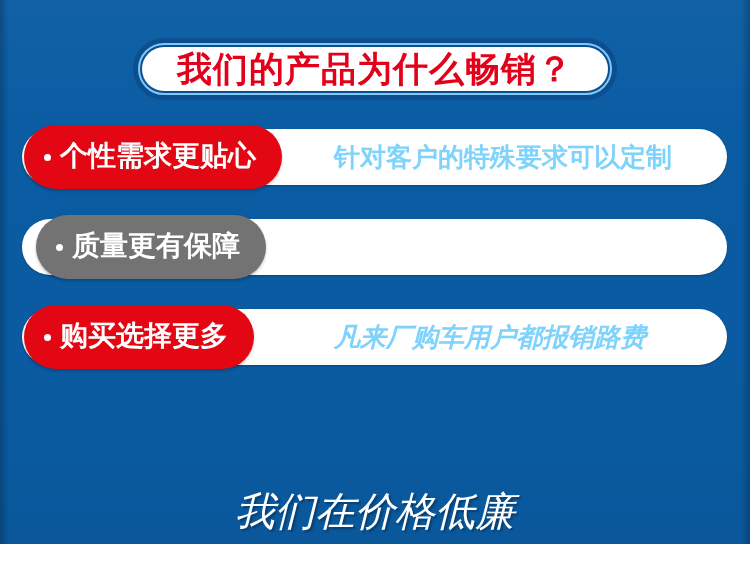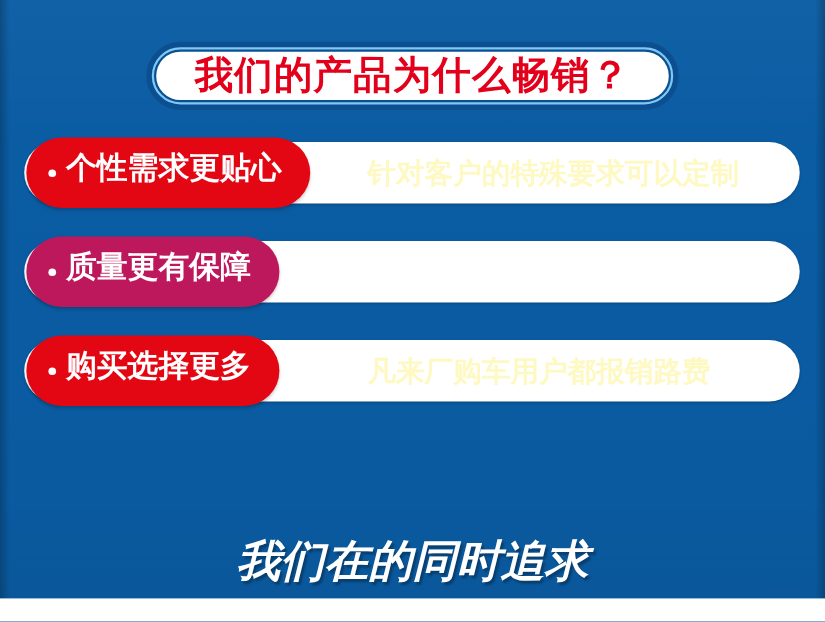--- a/index.html
+++ b/index.html
@@ -117,24 +117,23 @@
     left: 2px;
     top: -4px;
     height: 64px;
     border-radius: 32px;
     display: flex;
     align-items: center;
     padding-left: 20px;
     padding-right: 26px;
     box-sizing: border-box;
     box-shadow: 0 2px 3px rgba(0,0,0,0.22);
-    font-family: Liberation Mono, monospace;
   }
   .row-tag.red  { background: #e30613; }
-  .row-tag.blue { background: #be185d; }
+  .row-tag.blue { background: #737373; margin-left: 12px; }
 
   .bullet-dot {
     width: 7px;
     height: 7px;
     border-radius: 50%;
     background: #ffffff;
     margin-right: 9px;
     flex: 0 0 auto;
   }
   .tag-text {
@@ -145,21 +144,21 @@
     white-space: nowrap;
     letter-spacing: 0px;
     transform: translateY(-1px);
   }
   .row-desc {
     position: absolute;
     top: 0;
     height: 56px;
     display: flex;
     align-items: center;
-    color: #fef9c3;
+    color: #7dd3fc;
     font-size: 26px;
     font-weight: bold;
     line-height: 1;
     white-space: nowrap;
     letter-spacing: 0px;
   }
 
   
   .tagline {
     position: absolute;
@@ -167,21 +166,21 @@
     top: 483px;
     width: 750px;
     height: 55px;
     display: flex;
     align-items: center;
     justify-content: center;
     z-index: 2;
   }
   .tagline span {
     font-size: 40px;
-    font-weight: bold;
+    font-weight: normal;
     line-height: 1;
     white-space: nowrap;
     font-style: italic;
     letter-spacing: 0px;
     text-shadow: 2px 2px 2px rgba(0,0,0,0.30);
   }
   .tg-white  { color: #ffffff; }
   .tg-yellow { color: #f2f21c; }
 </style>
 </head>
@@ -213,22 +212,22 @@
       <span class="tag-text">质量更有保障</span>
     </div>
   </div>
 
   <div class="row" style="top:309px;">
     <div class="row-bg"></div>
     <div class="row-tag red">
       <span class="bullet-dot"></span>
       <span class="tag-text">购买选择更多</span>
     </div>
-    <div class="row-desc" style="left:312px;">凡来厂购车用户都报销路费</div>
+    <div class="row-desc" style="left:312px;font-style:italic;">凡来厂购车用户都报销路费</div>
   </div>
 
 
   <div class="tagline">
     <span class="tg-white">我们在</span>
-    <span class="tg-white">的同时追求</span>
+    <span class="tg-white">价格低廉</span>
   </div>
 
 </div>
 
 </body></html>

